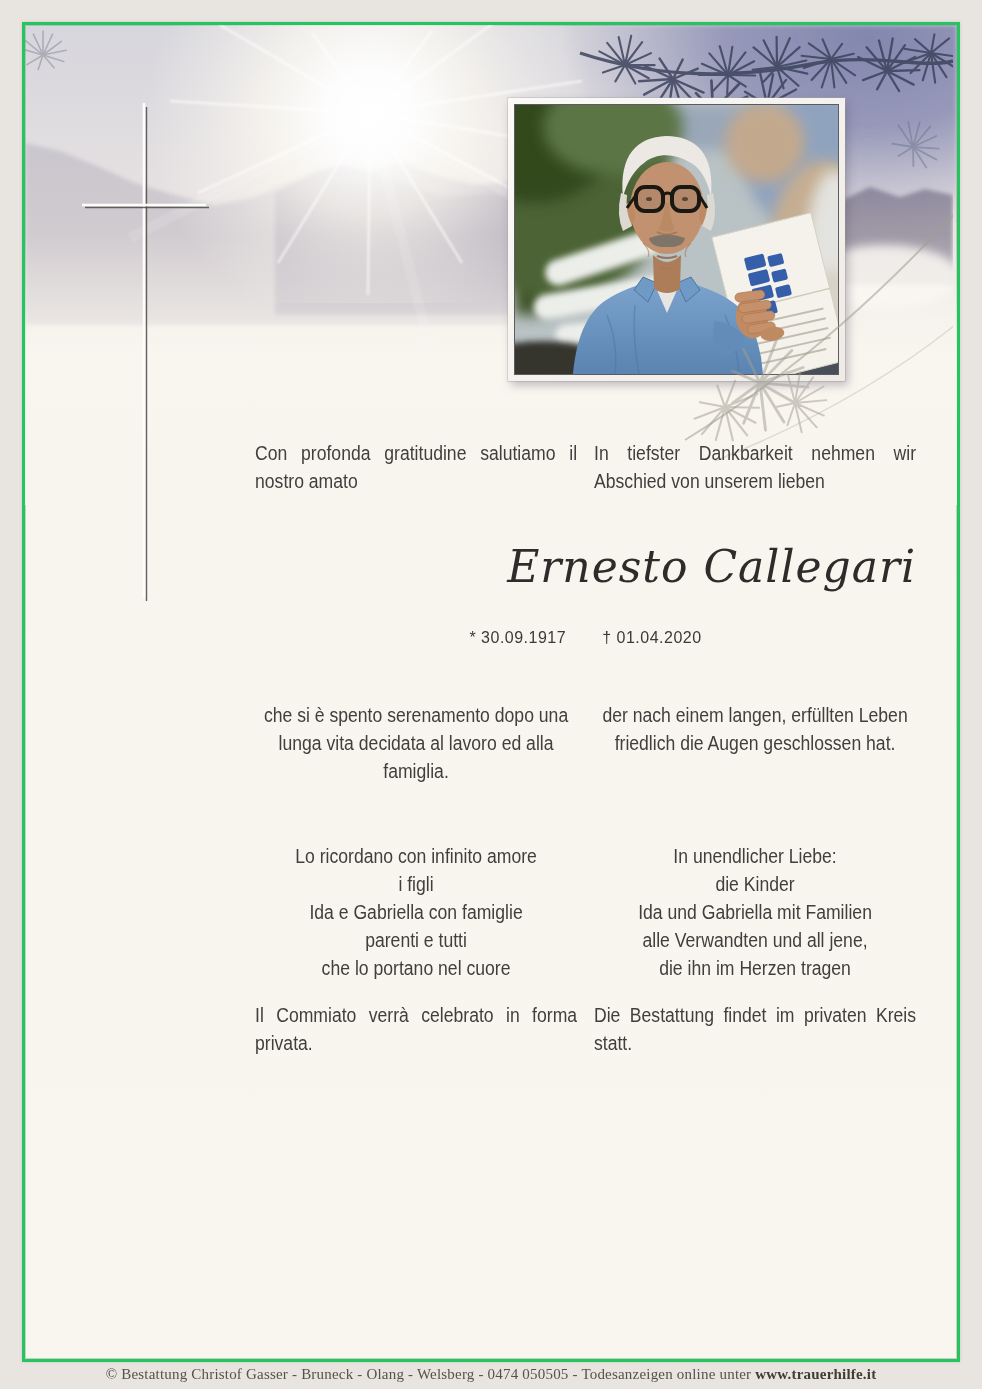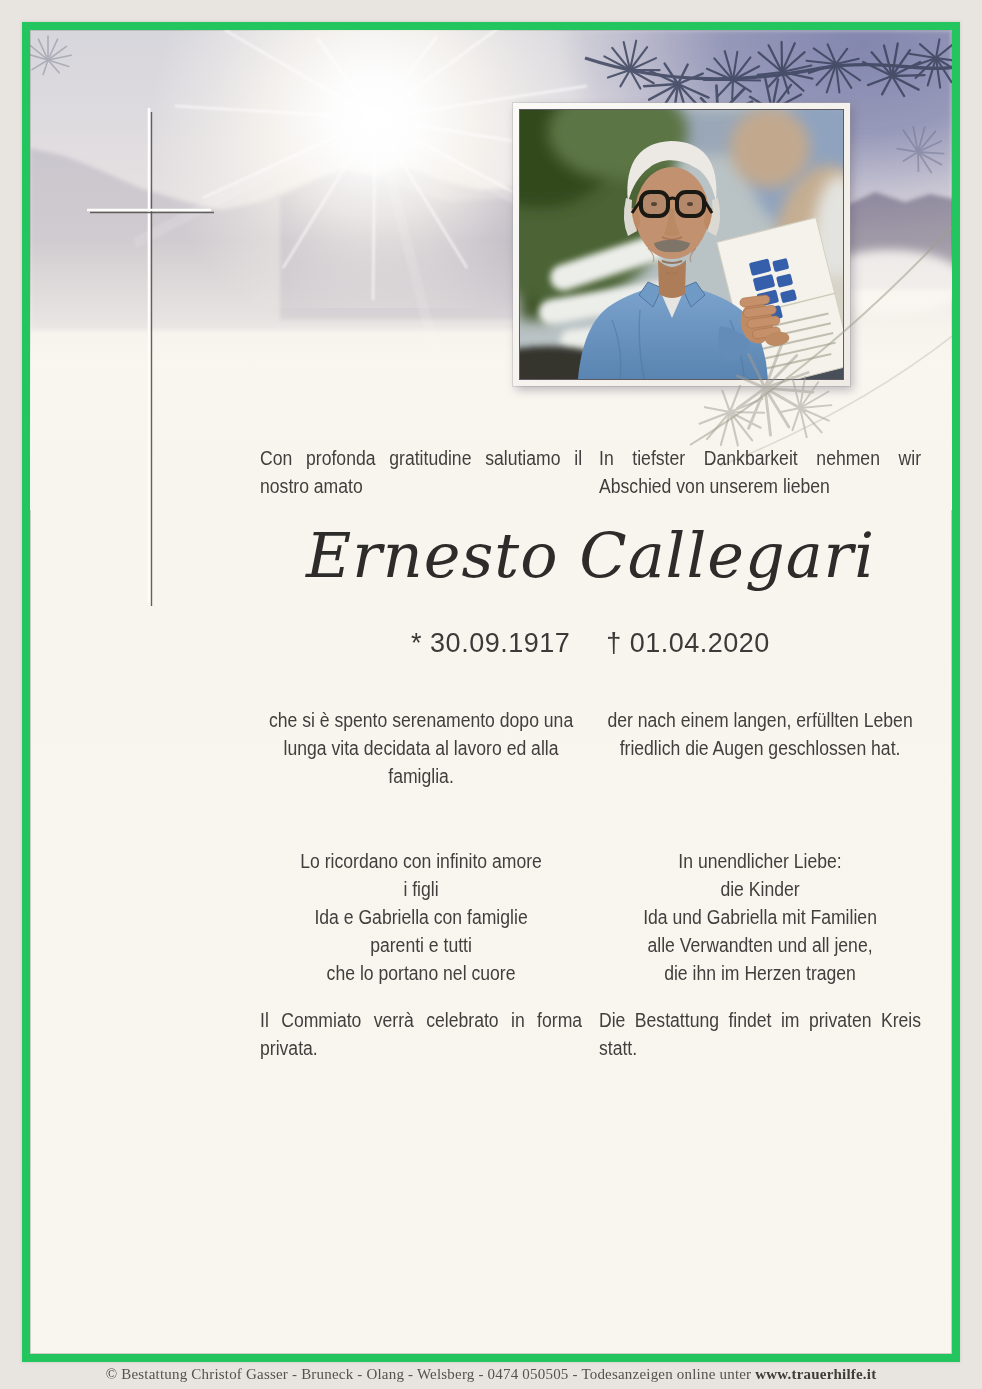--- a/index.html
+++ b/index.html
@@ -4,21 +4,21 @@
 <style>
   html,body{margin:0;padding:0;}
   body{
     width:982px;height:1389px;position:relative;overflow:hidden;
     background:#e8e5e0;
     font-family:"Liberation Sans",sans-serif;
     color:#413f3d;
   }
   .card{
     position:absolute;left:22px;top:22px;right:22px;bottom:27px;
-    border:8px solid #22c55e;
+    border:3px solid #22c55e;
     box-shadow:0 0 3px rgba(120,115,110,.25);
   }
   .card-inner{
     position:absolute;inset:0;overflow:hidden;
     background:linear-gradient(180deg,
       #d7d6dc 0px,#dbd9de 60px,#e3dfe1 140px,#ece6e3 230px,
       #f3eee8 330px,#f8f4ee 430px,#f9f5ef 100%);
     box-shadow:inset 0 0 0 1px rgba(155,152,148,.45);
   }
   .sky-blue{
@@ -53,28 +53,28 @@
   .col.r{left:569px;}
   .jline,.cline{display:block;}
   .jline{text-align:justify;text-align-last:justify;white-space:nowrap;}
   .jlast{display:block;text-align:left;}
   .cline{text-align:center;}
   .row-intro{top:414px;}
   .row-passing{top:676px;}
   .row-mourners{top:817px;}
   .row-ceremony{top:976px;}
   .name{
-    position:absolute;left:230px;top:476px;width:661px;margin:0;
-    text-align:center;font-family:"DejaVu Serif",serif;font-style:italic;
-    font-weight:normal;font-size:62px;line-height:100px;color:#2e2c2a;
+    position:absolute;left:230px;top:492px;width:661px;margin:0;
+    text-align:right;font-family:"DejaVu Serif",serif;font-style:italic;
+    font-weight:normal;font-size:44px;line-height:100px;color:#2e2c2a;
     letter-spacing:1px;
   }
   .dates{
     position:absolute;left:230px;top:599px;width:661px;text-align:center;
-    font-size:27px;color:#3c3a38;letter-spacing:.5px;
+    font-size:16px;color:#3c3a38;letter-spacing:.5px;
   }
   .dates .death{margin-left:36px;}
   .footer{
     position:absolute;left:0;right:0;bottom:5px;height:18px;
     text-align:center;font-family:"Liberation Serif",serif;
     font-size:15px;color:#55524b;letter-spacing:.2px;
   }
   .footer b{font-weight:bold;color:#403d37;}
 </style>
 </head>

